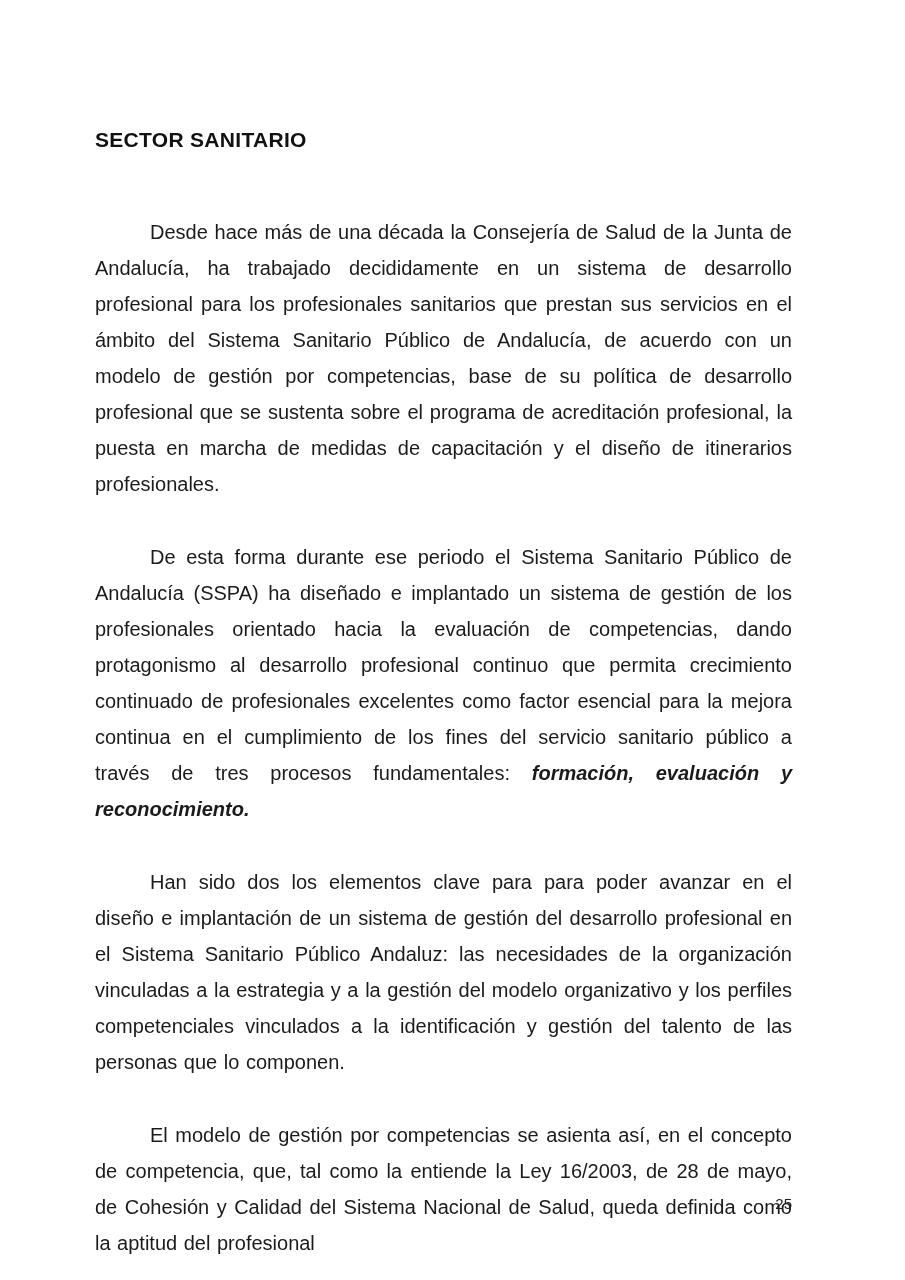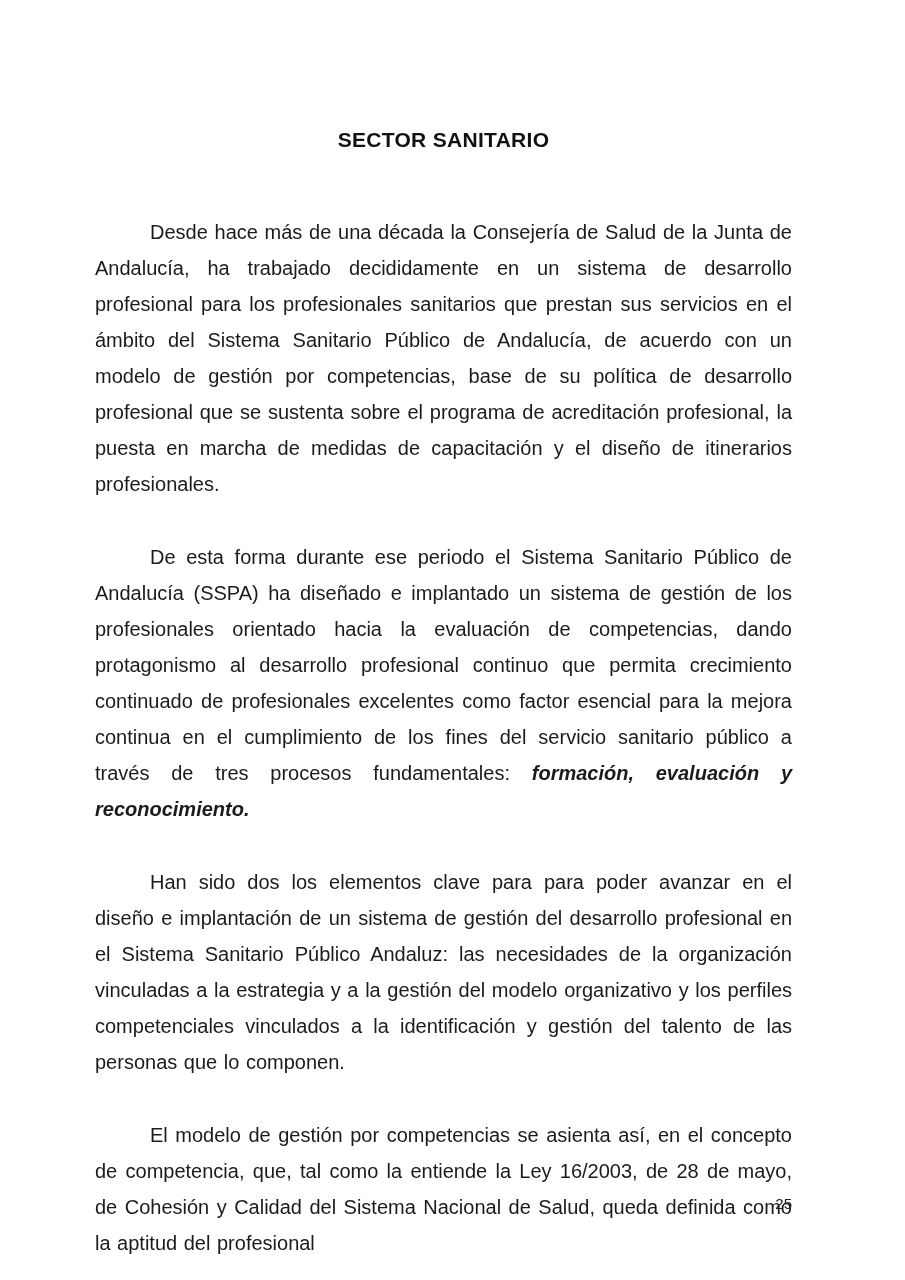--- a/index.html
+++ b/index.html
@@ -18,21 +18,20 @@
     box-sizing: border-box;
   }
   .content {
     position: absolute;
     left: 95px;
     width: 697px;
     top: 128px;
   }
   .title {
     margin: 0 0 62px 0;
-    text-align: center;
     font-size: 21px;
     font-weight: 700;
     letter-spacing: 0.3px;
     color: #111111;
   }
   .para {
     margin: 0 0 37px 0;
     font-size: 20px;
     line-height: 36px;
     text-align: justify;

